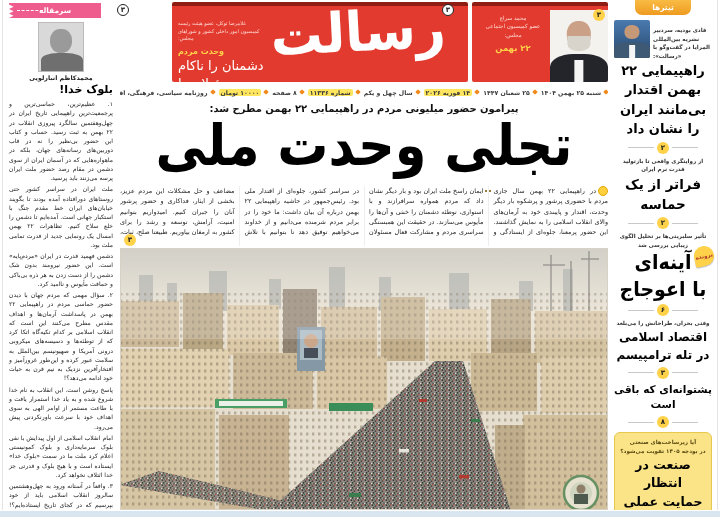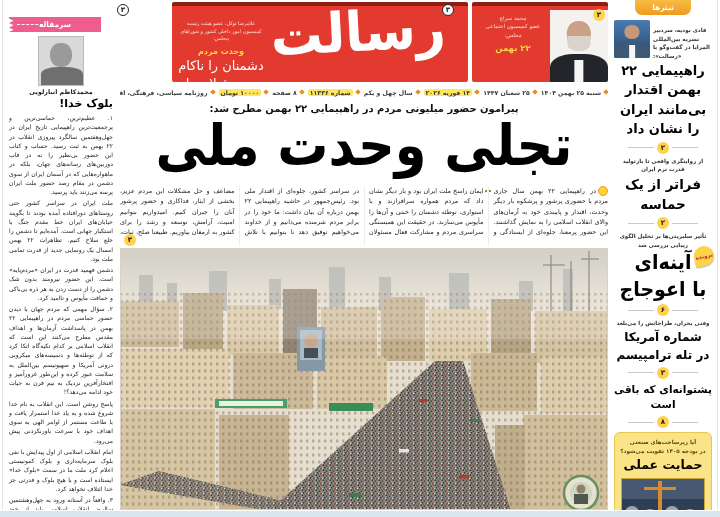--- a/index.html
+++ b/index.html
@@ -9,21 +9,21 @@
 
   
   .band-editorial { position:absolute; left:2px; top:0; width:115px; height:510px; overflow:hidden; border-left:1px solid #e3e3e3; padding:2px 4px 0 6px; }
   .band-main { position:absolute; left:120px; top:0; width:488px; height:510px; }
   .band-sidebar { position:absolute; left:611px; top:0; width:107px; height:510px; border-right:1px solid #e3e3e3; padding:0 5px 0 3px; overflow:hidden; }
   .bottom-strip { position:absolute; left:0; bottom:0; width:720px; height:6px; background:#d9e6f0; }
 
   
   .masthead { position:absolute; left:52px; top:2px; width:296px; height:80px; background:#e23a2e; border-top:4px solid #8e1d14; border-radius:2px; }
   .mh-logo { position:absolute; right:4px; top:-4px; width:212px; color:#fff; font-size:52px; font-weight:bold; text-align:center; transform:rotate(-3deg) scaleY(1.05); letter-spacing:-2px; }
-  .mh-quote { position:absolute; left:6px; top:14px; width:86px; text-align:center; color:#fff; }
+  .mh-quote { position:absolute; left:6px; top:14px; width:86px; text-align:left; color:#fff; }
   .mh-quote .kick { font-size:5px; line-height:1.5; color:#ffd9d4; margin-bottom:3px; }
   .mh-quote .hl { color:#ffd24a; font-weight:bold; font-size:8px; line-height:1.4; }
   .mh-quote .ln { font-weight:normal; font-size:13px; line-height:1.4; }
 
   .marker-black { position:absolute; left:322px; top:4px; width:12px; height:12px; border:1px solid #222; border-radius:50%; background:#fff; color:#222; font-size:7px; font-weight:bold; display:flex; align-items:center; justify-content:center; }
 
   .promo { position:absolute; left:352px; top:2px; width:136px; height:80px; background:#e23a2e; border-top:4px solid #8e1d14; border-radius:2px; overflow:hidden; }
   .promo .photo { position:absolute; right:0; top:4px; width:58px; height:76px; background:#f4f2ee; }
   .promo .txt { position:absolute; left:5px; top:8px; width:72px; text-align:center; color:#fff; }
   .promo .kick { font-size:5.5px; line-height:1.5; color:#ffd9d4; }
@@ -50,21 +50,21 @@
   .lead-headline { position:absolute; left:0; top:112px; width:488px; text-align:center; font-size:51px; font-weight:900; color:#000; transform:scaleY(1.12); transform-origin:top; letter-spacing:-1px; }
   .lead-body { position:absolute; left:0; top:186px; width:488px; height:60px; column-count:4; column-gap:10px; column-rule:1px solid #eee; font-size:6.4px; line-height:1.6; text-align:justify; color:#222; overflow:hidden; }
   .smiley { float:right; width:10px; height:10px; border-radius:50%; background:#ffcf3d; border:1px solid #e0a800; margin-left:2px; position:relative; }
   .smiley::before { content:""; position:absolute; top:3px; left:2px; width:2px; height:2px; background:#7a5200; border-radius:50%; box-shadow:4px 0 0 #7a5200; }
   .lead-end { position:absolute; left:4px; top:234px; }
 
   
   .main-photo { position:absolute; left:0; top:248px; width:488px; height:262px; border:1px solid #d8d2c6; background:#e8e2d4; overflow:hidden; }
 
   
-  .ed-ribbon { position:relative; height:15px; background:#ee5d8d; margin:15px 12px 4px 0; clip-path:polygon(0 0,100% 0,100% 100%,0 100%,5% 85%,0 70%,5% 55%,0 40%,5% 25%,0 10%); display:flex; align-items:center; justify-content:center; color:#fff; font-size:7.5px; font-weight:bold; }
+  .ed-ribbon { position:relative; height:15px; background:#ee5d8d; margin:1px 12px 4px 0; clip-path:polygon(0 0,100% 0,100% 100%,0 100%,5% 85%,0 70%,5% 55%,0 40%,5% 25%,0 10%); display:flex; align-items:center; justify-content:center; color:#fff; font-size:7.5px; font-weight:bold; }
   .ed-ribbon::after { content:""; position:absolute; left:8px; top:7px; width:26px; border-top:1px dashed #ffffff; }
   .ed-marker { position:absolute; left:117px; top:4px; }
   .ed-photo { width:46px; height:50px; margin:1px auto 2px; background:#d9d9d9; border:1px solid #bbb; position:relative; overflow:hidden; }
   .ed-photo .head { position:absolute; left:50%; transform:translateX(-50%); top:6px; width:22px; height:24px; background:#9a9a9a; border-radius:45%; }
   .ed-photo .suit { position:absolute; bottom:0; left:2px; width:42px; height:18px; background:#6f6f6f; border-radius:40% 40% 0 0; }
   .ed-author { text-align:center; font-size:6.3px; font-weight:bold; color:#222; margin-bottom:2px; }
   .ed-title { text-align:right; font-size:11px; font-weight:700; color:#000; margin:2px 0 3px; }
   .ed-body p { font-size:6.1px; line-height:1.52; text-align:justify; color:#1c1c1c; margin-bottom:2px; }
   .sep-line { flex:1; height:1px; background:#9a9a9a; }
 
@@ -328,21 +328,21 @@
       <div class="sb-sep">
           <div class="sep-line"></div>
         <div class="marker-yellow" style="position:static">۶</div>
         <div class="sep-line"></div>
         </div>
     </div>
 
     <div class="sb-item">
       <div class="sb-kicker">وقتی بحران، طراحانش را می‌بلعد</div>
       <div class="sb-head" style="font-size:12px">
-        <div>شماره آمریکا</div>
+        <div>اقتصاد اسلامی</div>
         <div>در تله ترامپیسم</div>
       </div>
       <div class="sb-sep">
           <div class="sep-line"></div>
         <div class="marker-yellow" style="position:static">۳</div>
         <div class="sep-line"></div>
         </div>
     </div>
 
     <div class="sb-item">
@@ -353,20 +353,21 @@
         <div class="sep-line"></div>
         </div>
     </div>
 
     <div class="sb-box">
       <div class="sb-kicker">
         <div>آیا زیرساخت‌های صنعتی</div>
         <div>در بودجه ۱۴۰۵ تقویت می‌شود؟</div>
       </div>
       <div class="sb-head">
+        <div>صنعت در انتظار</div>
         <div>حمایت عملی</div>
       </div>
       <div class="box-photo">
         <svg width="84" height="76" viewBox="0 0 84 76">
           <rect width="84" height="76" fill="#2e3f55"></rect>
           <rect x="0" y="0" width="84" height="20" fill="#465971"></rect>
           <g fill="#9aa6b2">
               <circle cx="12" cy="34" r="7"></circle>
               <circle cx="30" cy="38" r="8"></circle>
               <circle cx="52" cy="34" r="7"></circle>

